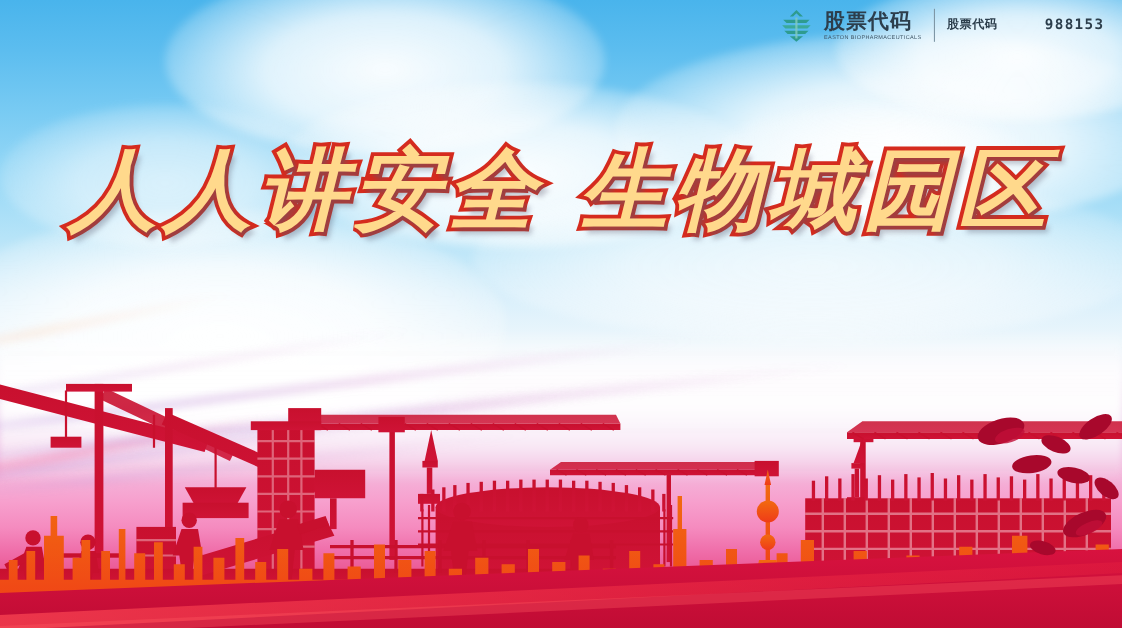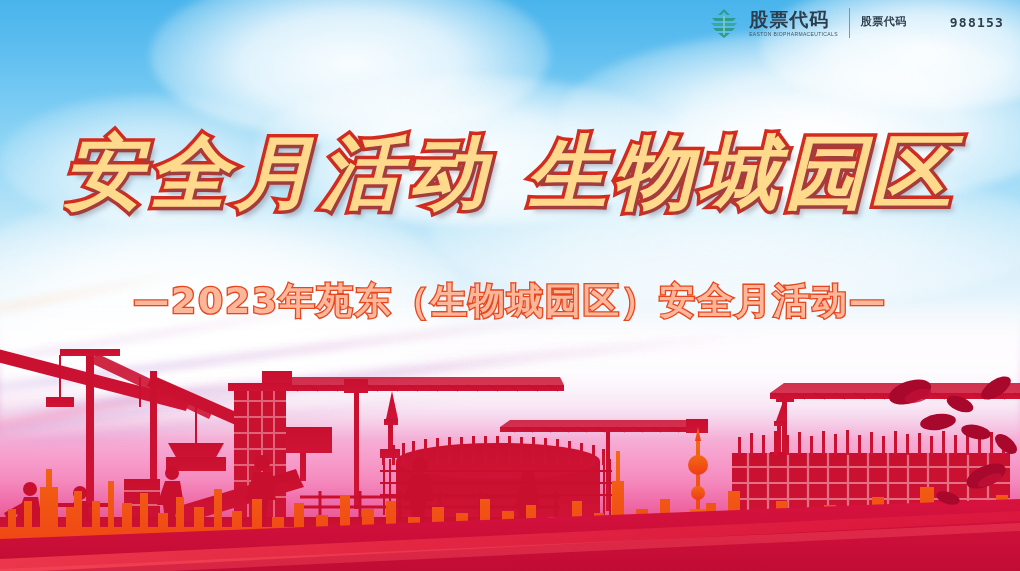--- a/index.html
+++ b/index.html
@@ -202,24 +202,23 @@
       <span class="logo-en">EASTON BIOPHARMACEUTICALS</span>
     </span>
     <span class="logo-div"></span>
     <span class="logo-stock">
       <span class="stock-label">股票代码</span>
       <span class="stock-code">988153</span>
     </span>
   </div>
 
   <div class="headline">
-    <span>安全月活动</span><span class="gap"></span><span>生物城园区</span>
+    <span>人人讲安全</span><span class="gap"></span><span>生物城园区</span>
   </div>
 
-  <div class="subtitle">—2023年苑东（生物城园区）安全月活动—</div>
 
   <div class="scene">
     <svg viewBox="0 0 1020 240" preserveAspectRatio="none" xmlns="http://www.w3.org/2000/svg" aria-hidden="true">
       <defs>
         <linearGradient id="gCrim" x1="0" y1="0" x2="0" y2="1">
           <stop offset="0" stop-color="#c8102e"></stop>
             <stop offset="1" stop-color="#cf1336"></stop>
         </linearGradient>
         <linearGradient id="gOrange" x1="0" y1="0" x2="0" y2="1">
           <stop offset="0" stop-color="#f26a10"></stop>

